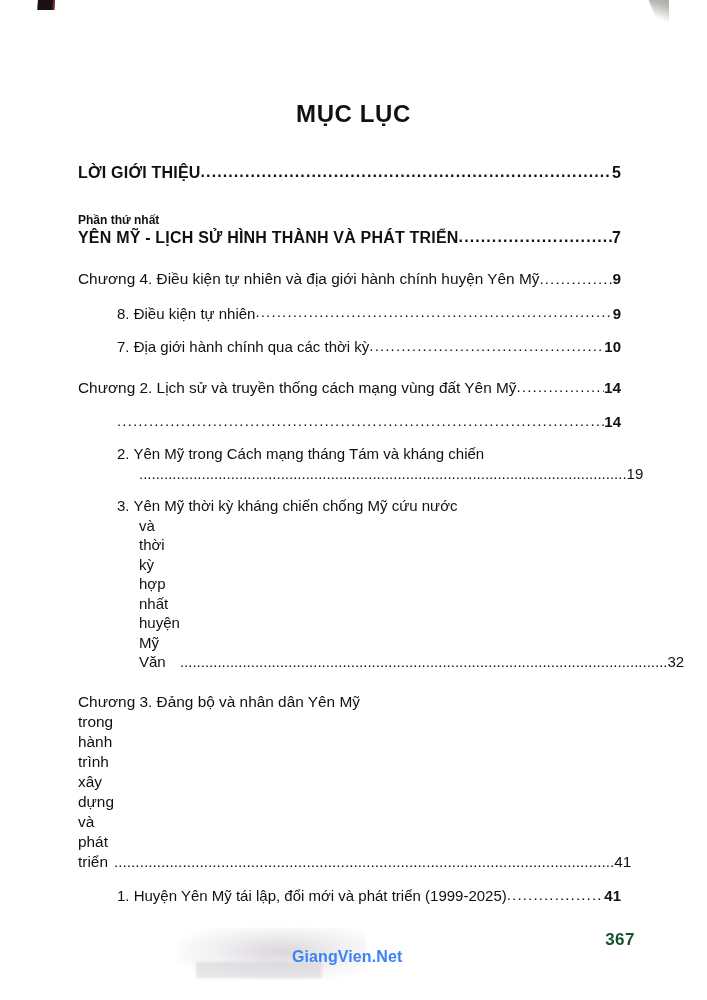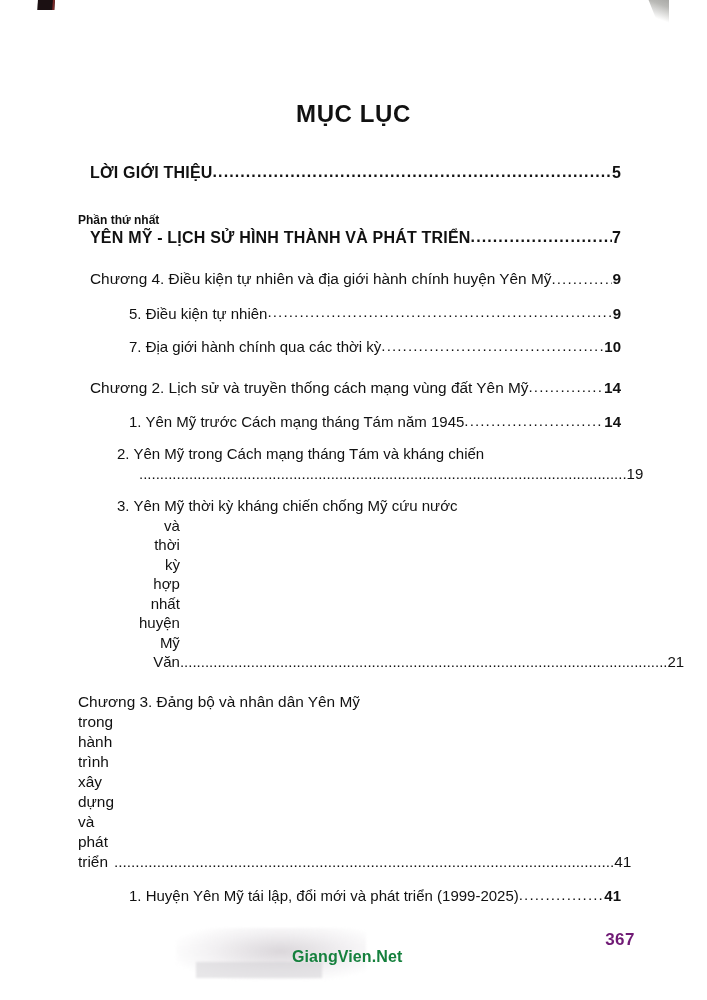--- a/index.html
+++ b/index.html
@@ -93,21 +93,20 @@
 
   
   .row {
     display: flex;
     align-items: flex-end;
     width: 100%;
   }
   .row .txt {
     white-space: pre;
     flex: 0 0 auto;
-    margin-left: 12px;
   }
   .row .leader {
     flex: 1 1 auto;
     min-width: 6px;
     overflow: hidden;
     white-space: nowrap;
     margin: 0 0 1px 0;
     color: #111;
     font-size: 15.2px;
     letter-spacing: 1.1px;
@@ -141,33 +140,33 @@
     width: calc(100% - 39px);
     font-size: 15px;
   }
 
   
   .cont {
     display: flex;
     align-items: flex-end;
     width: 100%;
   }
-  .sub .cont { padding-left: 22px; width: calc(100% - 22px); text-align: right; }
+  .sub .cont { padding-left: 22px; width: calc(100% - 22px); }
 
   .gap-sm { height: 13px; }
   .gap-md { height: 20px; }
   .gap-lg { height: 29px; }
 
   .page-number {
     position: absolute;
     right: 72px;
     top: 930px;
     font-size: 17px;
     font-weight: 700;
-    color: #701a75;
+    color: #14532d;
     letter-spacing: 0.5px;
   }
   .watermark {
     position: absolute;
     left: 292px;
     top: 948px;
     font-size: 16px;
     font-weight: 700;
     letter-spacing: 0.1px;
   }
@@ -210,21 +209,21 @@
         <span class="txt">Chương 4. Điều kiện tự nhiên và địa giới hành chính huyện Yên Mỹ</span>
         <span class="leader">.....................................................................................................................</span>
         <span class="pg">9</span>
       </div>
     </div>
 
     <div class="gap-sm"></div>
 
     <div class="entry sub">
       <div class="row">
-        <span class="txt">5. Điều kiện tự nhiên</span>
+        <span class="txt">8. Điều kiện tự nhiên</span>
         <span class="leader">.....................................................................................................................</span>
         <span class="pg">9</span>
       </div>
     </div>
 
     <div class="gap-sm"></div>
 
     <div class="entry sub">
       <div class="row">
         <span class="txt">7. Địa giới hành chính qua các thời kỳ</span>
@@ -240,21 +239,20 @@
         <span class="txt">Chương 2. Lịch sử và truyền thống cách mạng vùng đất Yên Mỹ</span>
         <span class="leader">.....................................................................................................................</span>
         <span class="pg">14</span>
       </div>
     </div>
 
     <div class="gap-sm"></div>
 
     <div class="entry sub">
       <div class="row">
-        <span class="txt">1. Yên Mỹ trước Cách mạng tháng Tám năm 1945</span>
         <span class="leader">.....................................................................................................................</span>
         <span class="pg">14</span>
       </div>
     </div>
 
     <div class="gap-sm"></div>
 
     <div class="entry sub">
       <div class="cont" style="padding-left:0; width:100%;">
         <span class="txt">2. Yên Mỹ trong Cách mạng tháng Tám và kháng chiến</span>
@@ -267,21 +265,21 @@
 
     <div class="gap-sm"></div>
 
     <div class="entry sub">
       <div class="cont" style="padding-left:0; width:100%;">
         <span class="txt">3. Yên Mỹ thời kỳ kháng chiến chống Mỹ cứu nước</span>
       </div>
       <div class="cont">
         <span class="txt">và thời kỳ hợp nhất huyện Mỹ Văn</span>
         <span class="leader">.....................................................................................................................</span>
-        <span class="pg">21</span>
+        <span class="pg">32</span>
       </div>
     </div>
 
     <div class="gap-md"></div>
 
     <div class="entry chapter">
       <div class="cont">
         <span class="txt">Chương 3. Đảng bộ và nhân dân Yên Mỹ</span>
       </div>
       <div class="cont">
@@ -300,15 +298,15 @@
         <span class="pg">41</span>
       </div>
     </div>
 
   </div>
 
   <div class="smudge"></div>
   <div class="smudge2"></div>
 
   <div class="page-number">367</div>
-  <div class="watermark" style="color: #15803d;">GiangVien.Net</div>
+  <div class="watermark" style="color: #3b82f6;">GiangVien.Net</div>
 
 </div>
 
 </body></html>

